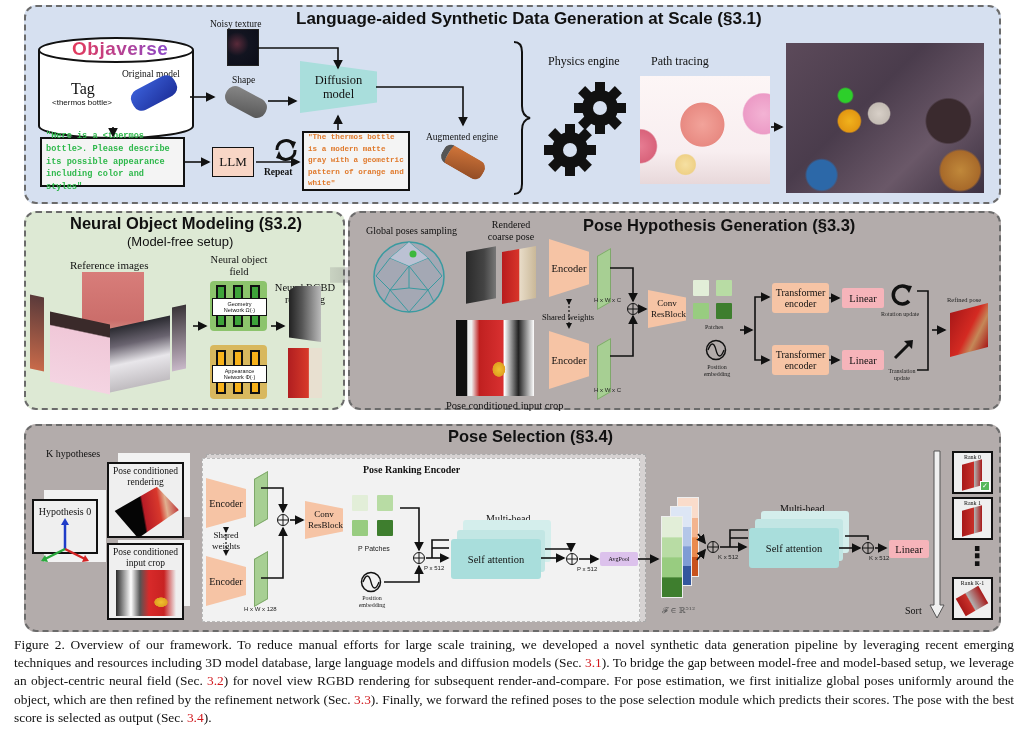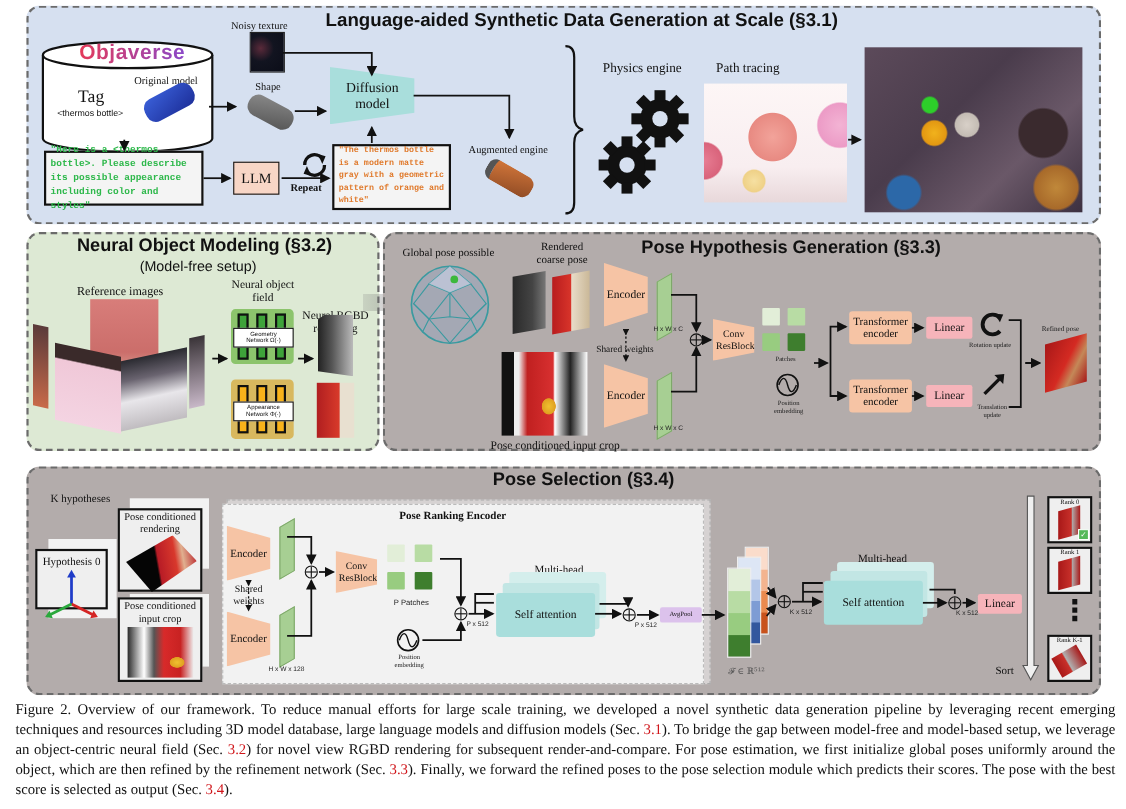--- a/index.html
+++ b/index.html
@@ -132,21 +132,21 @@
     <span style="font-family:'Liberation Sans',sans-serif;font-size:5.5px;line-height:6.5px;width:40px;">Appearance Network Φ(·)</span>
   </div>
 <div class="lbl" style="left:272px;top:254px;width:66px;white-space:normal;font-size:10.5px;line-height:12px;margin-top:28px;">Neural RGBD rendering</div>
 <div class="img" style="left:289px;top:286px;width:32px;height:56px;background:linear-gradient(90deg,#222,#555 40%,#bbb);clip-path:polygon(20% 0,100% 0,100% 100%,0 92%,0 8%);"></div>
 <div class="img" style="left:288px;top:348px;width:34px;height:50px;background:linear-gradient(90deg,#b01e20,#d83a2a 60%,#e8e0d0 62%,#e8e0d0 100%);"></div>
 
 <div class="img" style="left:330px;top:262px;width:122px;height:26px;background:linear-gradient(90deg,rgba(120,120,120,0.2),rgba(90,90,90,0.9));clip-path:polygon(0 20%,82% 20%,82% 0,100% 50%,82% 100%,82% 80%,0 80%);"></div>
 
 <div class="panel" style="left:348px;top:211px;width:653px;height:199px;background:#b3acab;"></div>
 <div class="ptitle" style="left:583px;top:216px;font-size:16.5px;">Pose Hypothesis Generation (§3.3)</div>
-<div class="lbl" style="left:366px;top:224px;font-size:10px;">Global pose possible</div>
+<div class="lbl" style="left:366px;top:224px;font-size:10px;">Global poses sampling</div>
 <svg class="abs" style="left:372px;top:240px;" width="74" height="74" viewBox="0 0 74 74">
   <circle cx="37" cy="37" r="35" fill="#a4a8b4" stroke="#3a9aa0" stroke-width="1.5"></circle>
   <g stroke="#3a9aa0" stroke-width="1" fill="none">
     <path d="M37,2 L18,18 L37,26 L56,18 Z"></path>
       <path d="M18,18 L4,36 L18,50 L37,26"></path>
       <path d="M56,18 L70,36 L56,50 L37,26"></path>
     <path d="M18,50 L37,48 L56,50 L37,72 Z"></path>
       <path d="M37,26 L37,48"></path>
       <path d="M4,36 L18,50 L12,62"></path>
       <path d="M70,36 L56,50 L62,62"></path>

